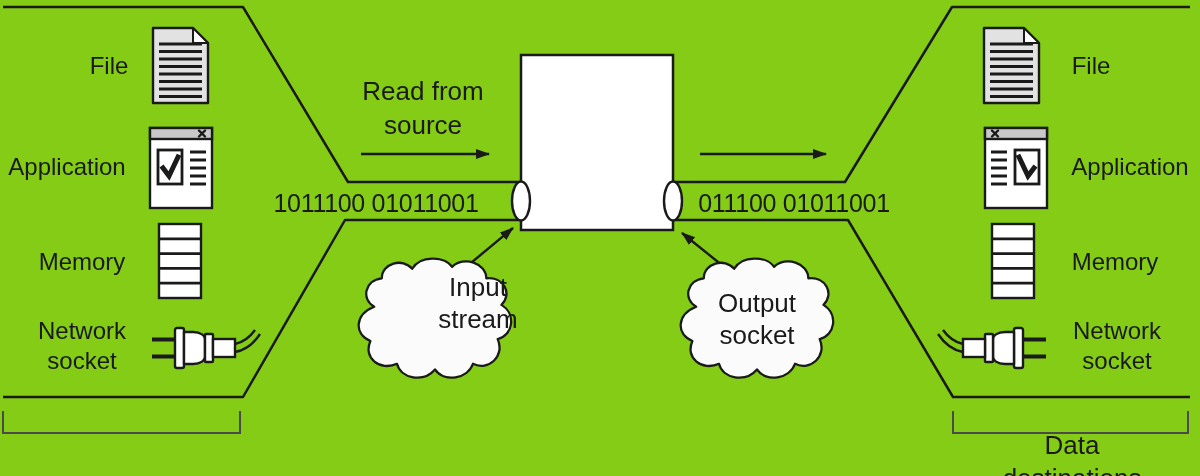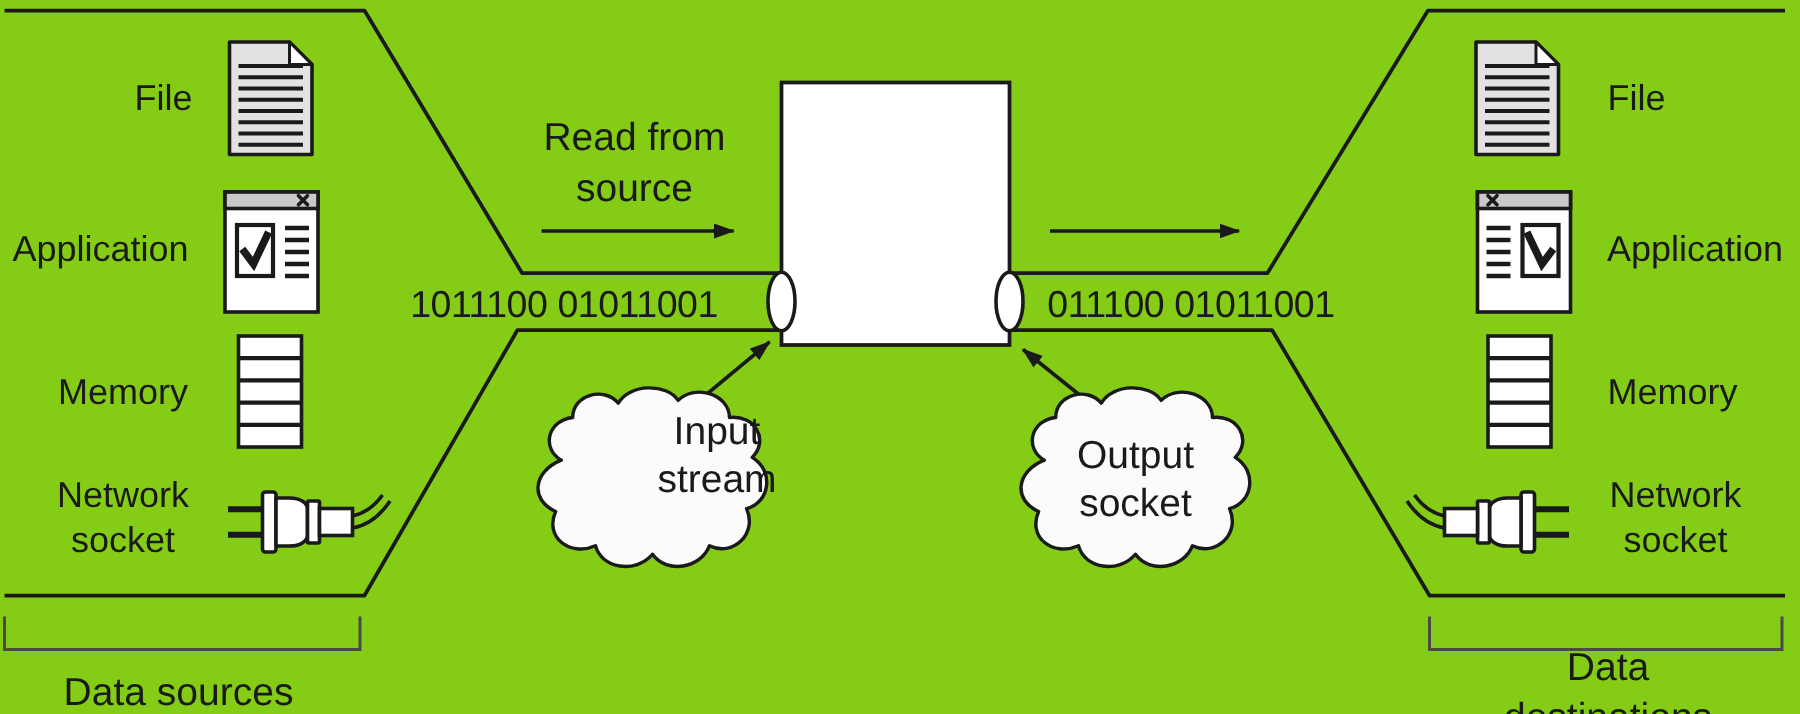--- a/index.html
+++ b/index.html
@@ -144,21 +144,20 @@
     <use href="#icon-app" transform="translate(1047,128) scale(-1,1)"></use>
     <use href="#icon-memory" transform="translate(992,224)"></use>
     <use href="#icon-plug" transform="translate(1048,328) scale(-1,1)"></use>
   </svg>
 
   <div class="lbl side-label" style="left:109px;top:66px;">File</div>
   <div class="lbl side-label" style="left:67px;top:167px;">Application</div>
   <div class="lbl side-label" style="left:82px;top:262px;">Memory</div>
   <div class="lbl side-label" style="left:82px;top:346px;">Network
 socket</div>
-  <div class="lbl caption" style="left:119px;top:461px;">Data sources</div>
 
   <div class="lbl side-label" style="left:1091px;top:66px;">File</div>
   <div class="lbl side-label" style="left:1130px;top:167px;">Application</div>
   <div class="lbl side-label" style="left:1115px;top:262px;">Memory</div>
   <div class="lbl side-label" style="left:1117px;top:346px;">Network
 socket</div>
   <div class="lbl caption" style="left:1072px;top:461px;">Data destinations</div>
 
   <div class="lbl flow-label" style="left:423px;top:109px;">Read from
 source</div>

